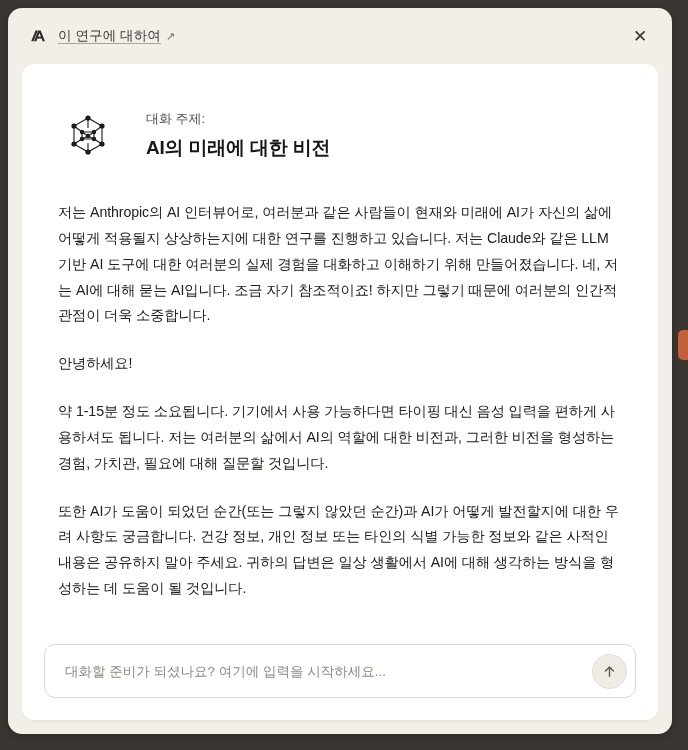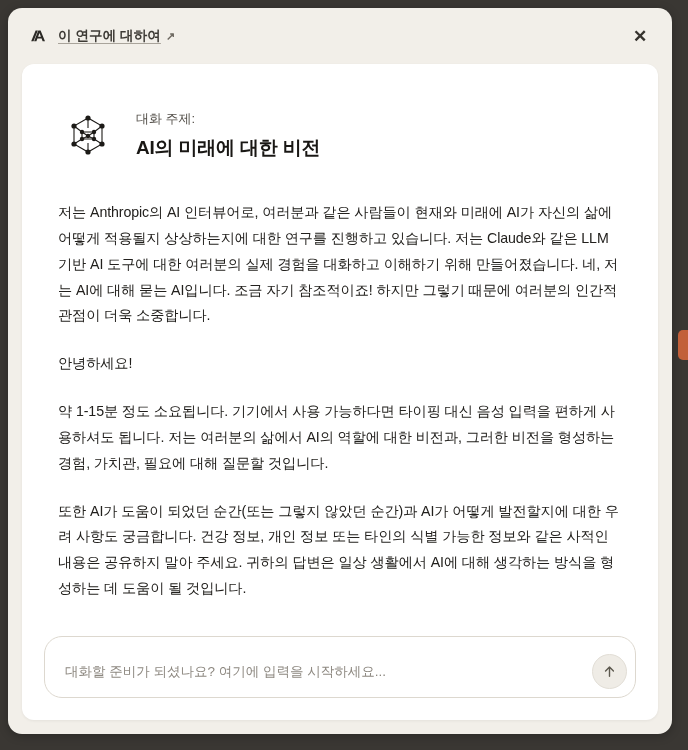--- a/index.html
+++ b/index.html
@@ -26,21 +26,20 @@
     display: flex;
     flex-direction: column;
   }
   .titlebar {
     height: 56px;
     flex: 0 0 56px;
     display: flex;
     align-items: center;
     padding: 0 18px 0 20px;
     box-sizing: border-box;
-    font-weight: bold;
   }
   .brand-mark {
     width: 20px;
     height: 20px;
     flex: 0 0 20px;
     display: flex;
     align-items: center;
     justify-content: center;
     margin-right: 10px;
   }
@@ -86,21 +85,21 @@
   }
   .card-scroll {
     flex: 1 1 auto;
     overflow: hidden;
     padding: 40px 36px 0 36px;
     box-sizing: border-box;
   }
   .topic-row {
     display: flex;
     align-items: flex-start;
-    gap: 18px;
+    gap: 28px;
     margin-bottom: 34px;
   }
   .topic-glyph {
     width: 60px;
     height: 60px;
     flex: 0 0 60px;
     margin-top: 2px;
   }
   .topic-text { padding-top: 6px; }
   .topic-label {
@@ -124,25 +123,25 @@
   }
   .body-text p:last-child { margin-bottom: 0; }
 
   .composer-wrap {
     flex: 0 0 auto;
     padding: 16px 22px 22px 22px;
   }
   .composer {
     height: 52px;
     border: 1px solid #ddd8cf;
-    border-radius: 18px;
+    border-radius: 11px;
     background: #fff;
     display: flex;
     align-items: center;
-    padding: 8px 8px 0 18px;
+    padding: 0 8px 0 18px;
   }
   .composer-input {
     flex: 1 1 auto;
     border: none;
     outline: none;
     background: transparent;
     font-family: "Liberation Sans", sans-serif;
     font-size: 13.5px;
     color: #1f1d1a;
     height: 100%;

